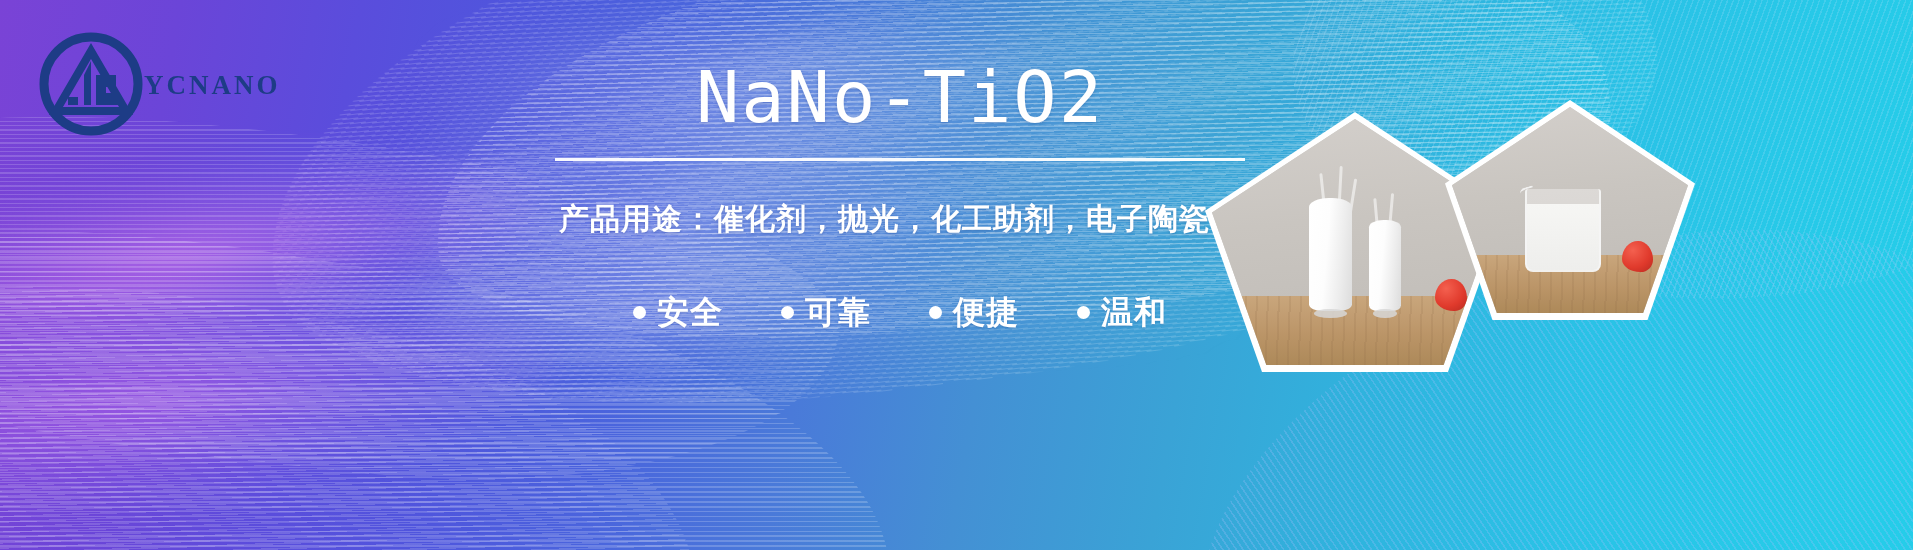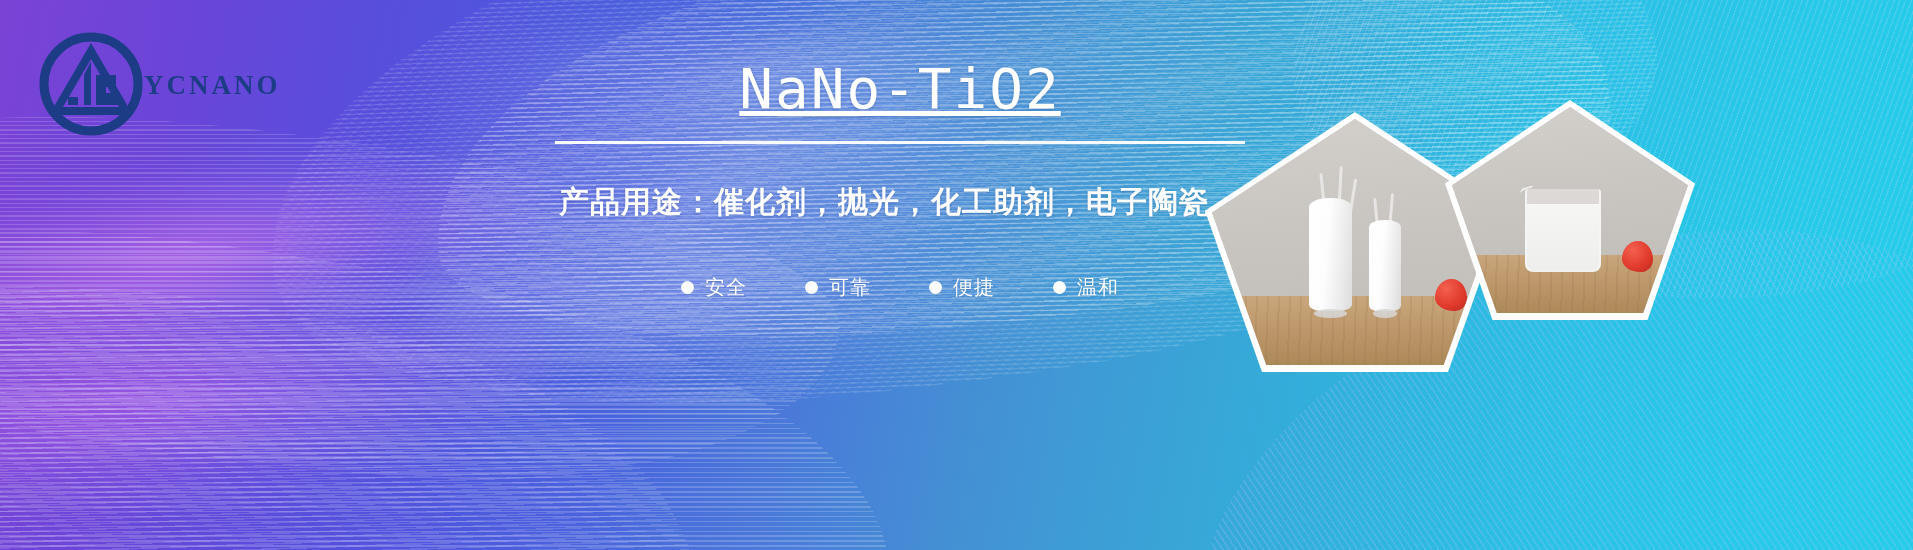--- a/index.html
+++ b/index.html
@@ -222,28 +222,27 @@
   
   .copy {
     position: absolute;
     left: 480px;
     top: 60px;
     width: 840px;
     text-align: center;
   }
   .title {
     color: #ffffff;
-    font-size: 56px;
+    font-size: 72px;
     font-weight: 400;
     letter-spacing: 2px;
     line-height: 1.05;
     font-family: "DejaVu Sans Mono", "Liberation Mono", monospace;
     text-shadow: 0 1px 3px rgba(20,40,110,0.22);
     white-space: nowrap;
-    text-decoration: underline;
   }
   .divider {
     width: 690px;
     height: 3px;
     background: #ffffff;
     margin: 22px auto 0 auto;
     opacity: 0.95;
   }
   .desc {
     margin-top: 36px;
@@ -261,22 +260,22 @@
     display: flex;
     justify-content: center;
     align-items: center;
     gap: 58px;
   }
   .feature {
     display: flex;
     align-items: center;
     gap: 11px;
     color: #ffffff;
-    font-size: 20px;
-    font-weight: 400;
+    font-size: 32px;
+    font-weight: 700;
     letter-spacing: 1px;
     white-space: nowrap;
     text-shadow: 0 1px 2px rgba(20,40,110,0.22);
   }
   .dot {
     width: 13px;
     height: 13px;
     border-radius: 50%;
     background: #ffffff;
     flex: 0 0 auto;

